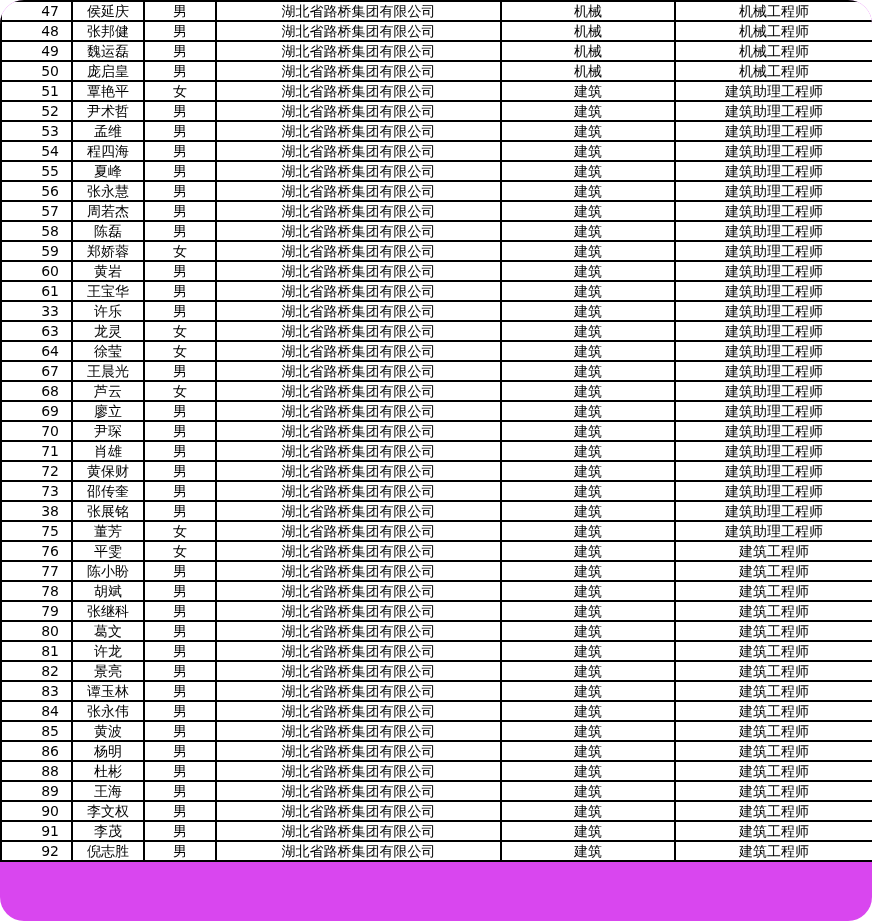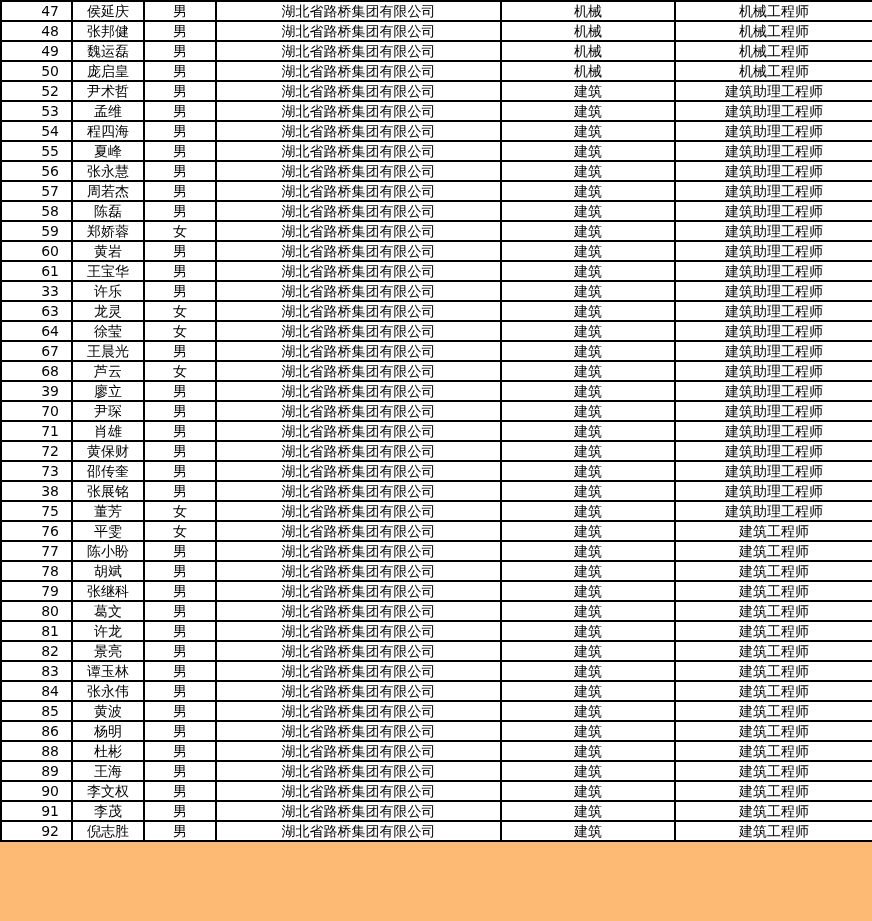--- a/index.html
+++ b/index.html
@@ -4,22 +4,23 @@
 <style>
   html, body {
     margin: 0;
     padding: 0;
     background: #ffffff;
     font-family: "DejaVu Sans", "Liberation Sans", sans-serif;
   }
   .page {
     width: 872px;
     height: 921px;
-    background: #fdba74;
+    background: #d946ef;
     overflow: hidden;
+    border-radius: 24px;
   }
   table.roster {
     width: 872px;
     table-layout: fixed;
     border-collapse: collapse;
     background: #ffffff;
   }
   table.roster td {
     border: 2px solid #000000;
     height: 18px;
@@ -76,20 +77,28 @@
         </tr>
         <tr>
           <td class="cell-no">50</td>
           <td class="cell-name">庞启皇</td>
           <td class="cell-gender">男</td>
           <td class="cell-company">湖北省路桥集团有限公司</td>
           <td class="cell-major">机械</td>
           <td class="cell-title">机械工程师</td>
         </tr>
         <tr>
+          <td class="cell-no">51</td>
+          <td class="cell-name">覃艳平</td>
+          <td class="cell-gender">女</td>
+          <td class="cell-company">湖北省路桥集团有限公司</td>
+          <td class="cell-major">建筑</td>
+          <td class="cell-title">建筑助理工程师</td>
+        </tr>
+        <tr>
           <td class="cell-no">52</td>
           <td class="cell-name">尹术哲</td>
           <td class="cell-gender">男</td>
           <td class="cell-company">湖北省路桥集团有限公司</td>
           <td class="cell-major">建筑</td>
           <td class="cell-title">建筑助理工程师</td>
         </tr>
         <tr>
           <td class="cell-no">53</td>
           <td class="cell-name">孟维</td>
@@ -196,21 +205,21 @@
         </tr>
         <tr>
           <td class="cell-no">68</td>
           <td class="cell-name">芦云</td>
           <td class="cell-gender">女</td>
           <td class="cell-company">湖北省路桥集团有限公司</td>
           <td class="cell-major">建筑</td>
           <td class="cell-title">建筑助理工程师</td>
         </tr>
         <tr>
-          <td class="cell-no">39</td>
+          <td class="cell-no">69</td>
           <td class="cell-name">廖立</td>
           <td class="cell-gender">男</td>
           <td class="cell-company">湖北省路桥集团有限公司</td>
           <td class="cell-major">建筑</td>
           <td class="cell-title">建筑助理工程师</td>
         </tr>
         <tr>
           <td class="cell-no">70</td>
           <td class="cell-name">尹琛</td>
           <td class="cell-gender">男</td>

